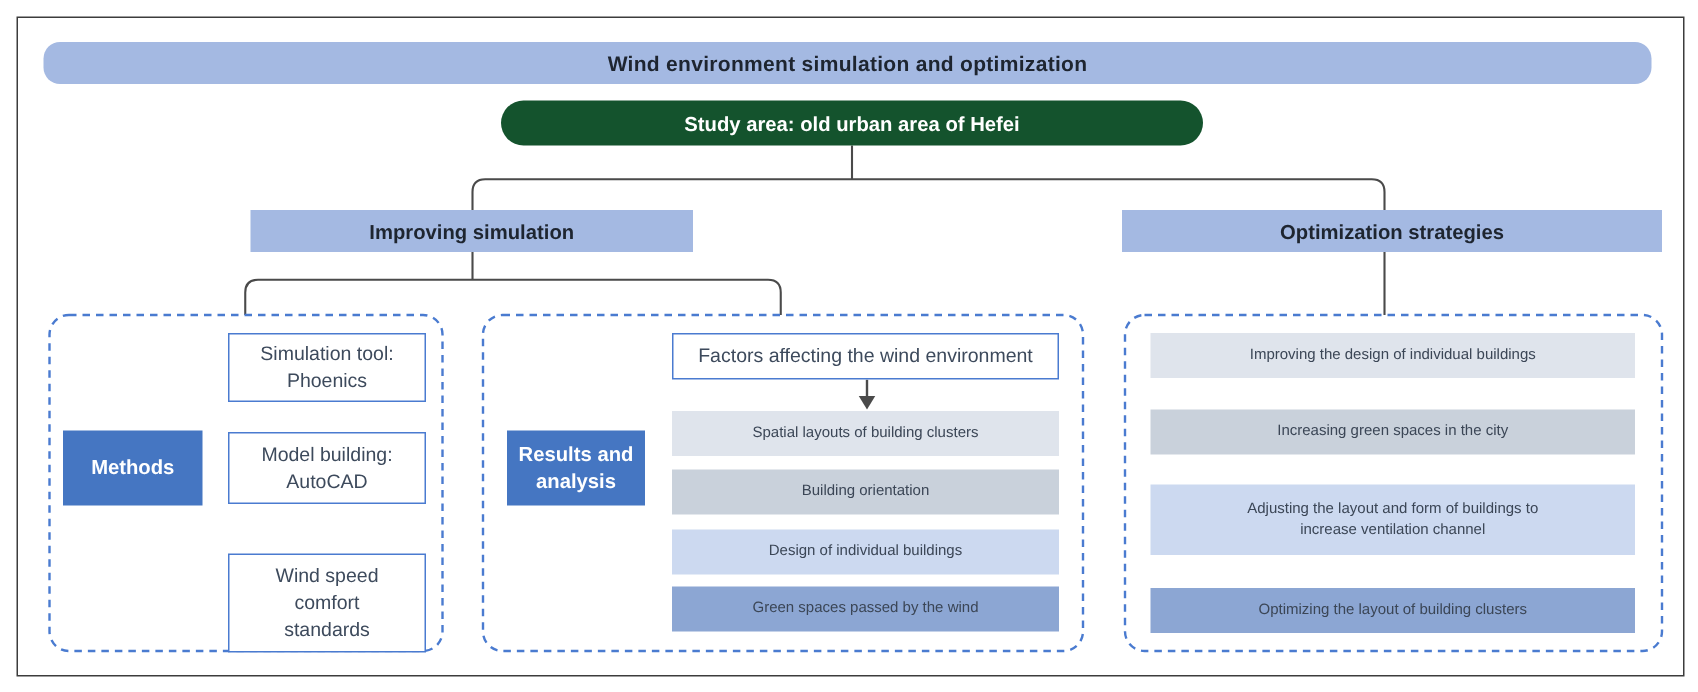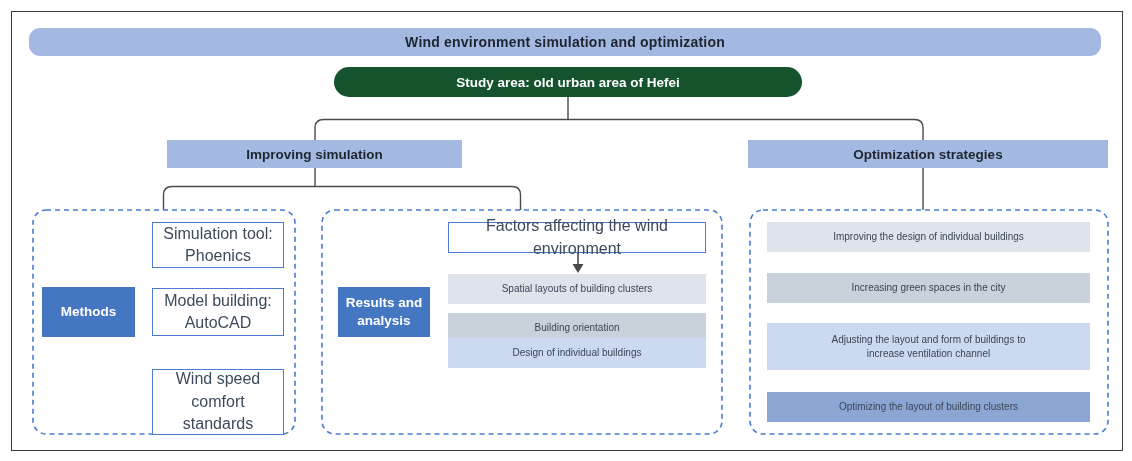--- a/index.html
+++ b/index.html
@@ -30,21 +30,21 @@
   .branch.opt{left:748px;width:360px;}
   .panel{position:absolute;top:209px;height:225px;}
   .panel.methods{left:32px;width:263px;}
   .panel.results{left:322px;width:400px;}
   .panel.optim{left:750px;width:358px;}
   .blue-label{
     background:#4576c2;color:#ffffff;font-weight:bold;font-size:13.5px;line-height:1.3;
   }
   .white-box{
     background:#ffffff;border:1.5px solid #4a7bd0;color:#3d4a5c;
-    font-size:16px;line-height:1.4;
+    font-size:13px;line-height:1.4;
   }
   .bar{font-size:10px;color:#3b4656;line-height:1.35;}
   .tier-0{background:#dfe4ec;}
   .tier-1{background:#c9d1db;}
   .tier-2{background:#ccd9f0;}
   .tier-3{background:#8ca6d3;}
 </style>
 </head>
 <body>
 
@@ -87,21 +87,22 @@
 comfort
 standards</div>
   </div>
 
   <div class="panel results">
     <div class="box blue-label pre" style="left:16px;top:78px;width:92px;height:50px;">Results and
 analysis</div>
     <div class="box white-box" style="left:126px;top:13px;width:258px;height:31px;">Factors affecting the wind environment</div>
     <div class="box bar tier-0" style="left:126px;top:65px;width:258px;height:30px;">Spatial layouts of building clusters</div>
     <div class="box bar tier-1" style="left:126px;top:104px;width:258px;height:30px;">Building orientation</div>
-    <div class="box bar tier-2" style="left:126px;top:129px;width:258px;height:30px;">Design of individual buildings</div>
+    <div class="box bar tier-2" style="left:126px;top:144px;width:258px;height:30px;">Design of individual buildings</div>
+    <div class="box bar tier-3" style="left:126px;top:182px;width:258px;height:30px;">Green spaces passed by the wind</div>
   </div>
 
   <div class="panel optim">
     <div class="box bar tier-0" style="left:17px;top:13px;width:323px;height:30px;">Improving the design of individual buildings</div>
     <div class="box bar tier-1" style="left:17px;top:64px;width:323px;height:30px;">Increasing green spaces in the city</div>
     <div class="box bar tier-2 pre" style="left:17px;top:114px;width:323px;height:47px;">Adjusting the layout and form of buildings to
 increase ventilation channel</div>
     <div class="box bar tier-3" style="left:17px;top:183px;width:323px;height:30px;">Optimizing the layout of building clusters</div>
   </div>
 

